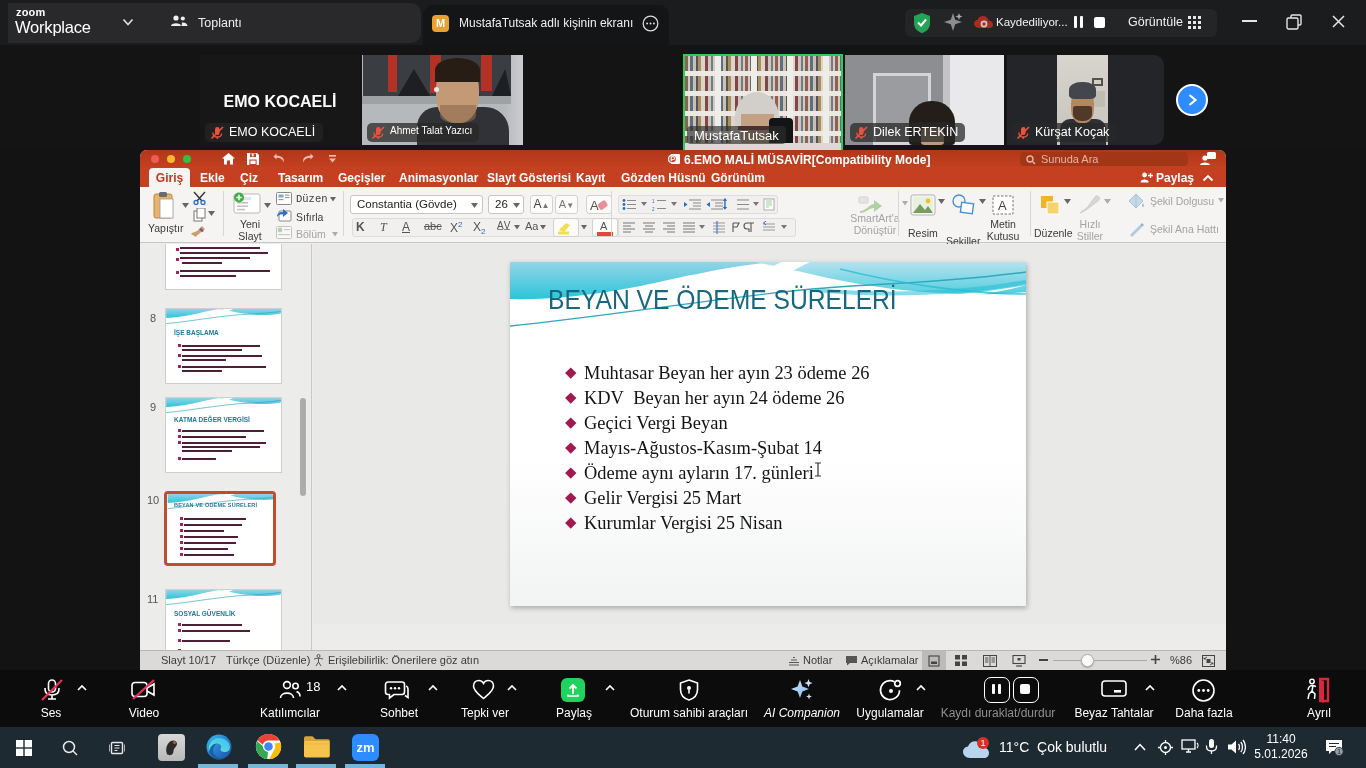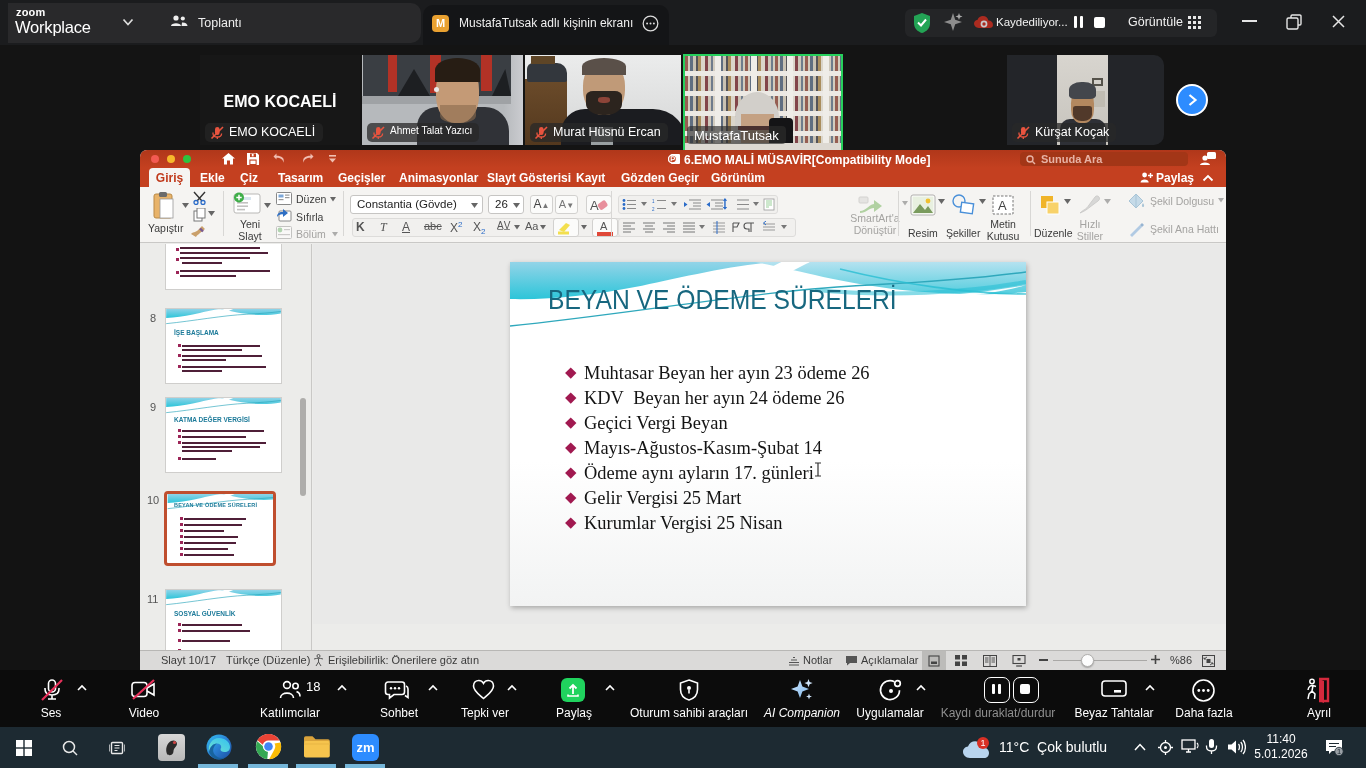--- a/index.html
+++ b/index.html
@@ -111,56 +111,52 @@
     <div class="abs" style="left:5px;top:68px;height:19px;background:rgba(40,40,40,.75);border-radius:5px;padding:2px 7px 0 23px;color:#fff;font-size:10px;white-space:nowrap;">Ahmet Talat Yazıcı
       <svg class="abs" style="left:4px;top:3px;" width="15" height="14" viewBox="0 0 15 14">
             <rect x="5" y="1" width="4.6" height="8" rx="2.3" fill="#e8543f"></rect>
             <path d="M3 6.5 V7.5 C3 10 5 11 7.3 11 C9.6 11 11.6 10 11.6 7.5" stroke="#e8543f" stroke-width="1.3" fill="none"></path>
             <path d="M7.3 11 V13" stroke="#e8543f" stroke-width="1.3"></path>
             <path d="M1.5 12.5 L13 1" stroke="#e8543f" stroke-width="1.6"></path>
           </svg>
     </div>
   </div>
 
-  <div class="abs" style="left:525px;top:10px;width:156px;height:90px;background:linear-gradient(#ebecec,#d5d6d6);overflow:hidden;">
-    <div class="abs" style="left:0;top:24px;width:42px;height:66px;background:linear-gradient(#6b4b2a,#53381e);"></div>
-    <div class="abs" style="left:2px;top:8px;width:40px;height:19px;background:#33373d;border-radius:6px 10px 2px 2px;"></div>
-    <div class="abs" style="left:6px;top:1px;width:24px;height:8px;background:#5e4526;"></div>
-
-    <div class="abs" style="left:36px;top:54px;width:126px;height:36px;background:#1b1c20;border-radius:24px 34px 0 0;"></div>
-    <div class="abs" style="left:66px;top:72px;width:22px;height:18px;background:#9aa0a2;"></div>
-
-    <div class="abs" style="left:58px;top:6px;width:42px;height:54px;background:#c09a78;border-radius:46% 46% 46% 46%;"></div>
-    <div class="abs" style="left:57px;top:3px;width:44px;height:17px;background:#5a5049;border-radius:50% 50% 0 0;"></div>
-    <div class="abs" style="left:61px;top:36px;width:36px;height:24px;background:#2c241e;border-radius:20% 20% 46% 46%;"></div>
-    <div class="abs" style="left:73px;top:42px;width:12px;height:6px;background:#8d4438;border-radius:40%;"></div>
-    <div class="abs" style="left:5px;top:68px;height:19px;background:rgba(40,40,40,.75);border-radius:5px;padding:2px 7px 0 23px;color:#fff;font-size:12.5px;white-space:nowrap;">Murat Hüsnü Ercan
-      <svg class="abs" style="left:4px;top:3px;" width="15" height="14" viewBox="0 0 15 14">
-            <rect x="5" y="1" width="4.6" height="8" rx="2.3" fill="#e8543f"></rect>
-            <path d="M3 6.5 V7.5 C3 10 5 11 7.3 11 C9.6 11 11.6 10 11.6 7.5" stroke="#e8543f" stroke-width="1.3" fill="none"></path>
-            <path d="M7.3 11 V13" stroke="#e8543f" stroke-width="1.3"></path>
-            <path d="M1.5 12.5 L13 1" stroke="#e8543f" stroke-width="1.6"></path>
-          </svg>
-    </div>
-  </div>
 
   <div class="abs" style="left:683px;top:9px;width:160px;height:114px;background:#ddd9d2;border:2px solid #26d05c;overflow:hidden;text-align:right;">
     <div class="abs" style="left:0;top:0;width:156px;height:87px;background:
       repeating-linear-gradient(90deg, rgba(240,238,234,0) 0 30px, #efede9 30px 36px),
       repeating-linear-gradient(180deg, rgba(240,238,234,0) 0 15px, #ece9e4 15px 20px),
       repeating-linear-gradient(90deg, #8a4a3e 0 3px, #cfc8ba 3px 5px, #4c5d73 5px 8px, #c4bcac 8px 11px, #3e3e46 11px 13px, #a1814c 13px 16px, #d8d2c6 16px 20px, #742e35 20px 23px, #c9c2b4 23px 26px, #5e6d80 26px 28px, #cfc8ba 28px 30px);"></div>
     <div class="abs" style="left:0;top:0;width:156px;height:87px;background:rgba(238,235,230,.12);"></div>
 
     <div class="abs" style="left:50px;top:36px;width:44px;height:51px;background:#d2cfca;border-radius:50% 50% 0 0;"></div>
     <div class="abs" style="left:56px;top:58px;width:33px;height:29px;background:#c4a183;"></div>
     <div class="abs" style="left:53px;top:70px;width:39px;height:4px;background:#7e3b36;"></div>
     <div class="abs" style="left:84px;top:62px;width:24px;height:25px;background:#141416;border-radius:4px 4px 0 0;"></div>
     <div class="abs" style="left:2px;top:70px;height:18px;background:rgba(45,45,45,.65);border-radius:4px;padding:2px 7px 0 7px;color:#fff;font-size:13px;white-space:nowrap;">MustafaTutsak</div>
   </div>
 
+  <div class="abs" style="left:845px;top:10px;width:159px;height:90px;background:#8d8e92;overflow:hidden;">
+    <div class="abs" style="left:28px;top:18px;width:58px;height:72px;border:3px solid #d4d5d7;background:#9b9ca0;"></div>
+    <div class="abs" style="left:104px;top:0;width:55px;height:90px;background:#e9e9eb;"></div>
+    <div class="abs" style="left:98px;top:0;width:7px;height:90px;background:#c3c4c8;"></div>
+
+    <div class="abs" style="left:64px;top:46px;width:46px;height:44px;background:#241e1b;border-radius:48% 48% 8% 8%;"></div>
+    <div class="abs" style="left:76px;top:70px;width:23px;height:20px;background:#c09a7e;border-radius:40% 40% 16% 16%;"></div>
+    <div class="abs" style="left:73px;top:67px;width:29px;height:6px;background:#2b2522;"></div>
+    <div class="abs" style="left:5px;top:68px;height:19px;background:rgba(40,40,40,.75);border-radius:5px;padding:2px 7px 0 23px;color:#fff;font-size:12.5px;white-space:nowrap;">Dilek ERTEKİN
+      <svg class="abs" style="left:4px;top:3px;" width="15" height="14" viewBox="0 0 15 14">
+            <rect x="5" y="1" width="4.6" height="8" rx="2.3" fill="#e8543f"></rect>
+            <path d="M3 6.5 V7.5 C3 10 5 11 7.3 11 C9.6 11 11.6 10 11.6 7.5" stroke="#e8543f" stroke-width="1.3" fill="none"></path>
+            <path d="M7.3 11 V13" stroke="#e8543f" stroke-width="1.3"></path>
+            <path d="M1.5 12.5 L13 1" stroke="#e8543f" stroke-width="1.6"></path>
+          </svg>
+    </div>
+  </div>
 
   <div class="abs" style="left:1007px;top:10px;width:157px;height:90px;background:#232529;border-radius:0 10px 10px 0;overflow:hidden;">
     <div class="abs" style="left:50px;top:0;width:51px;height:90px;background:linear-gradient(#d8d5cf,#c6c3bc);"></div>
     <div class="abs" style="left:85px;top:23px;width:11px;height:8px;border:2px solid #55524a;"></div>
     <div class="abs" style="left:86px;top:36px;width:12px;height:16px;background:#c0bcb2;"></div>
 
     <div class="abs" style="left:53px;top:64px;width:46px;height:26px;background:#2e3036;border-radius:10px 10px 0 0;"></div>
     <div class="abs" style="left:64px;top:34px;width:23px;height:34px;background:#b3885f;border-radius:42% 42% 40% 40%;"></div>
     <div class="abs" style="left:62px;top:27px;width:27px;height:17px;background:#43464c;border-radius:46% 46% 22% 22%;"></div>
     <div class="abs" style="left:66px;top:51px;width:19px;height:15px;background:#51392a;border-radius:14% 14% 44% 44%;"></div>
@@ -210,39 +206,39 @@
           <rect x="3" y="1" width="9" height="10" rx="1" fill="#fff"></rect>
           <circle cx="4.5" cy="6" r="4" fill="#c44020" stroke="#fff" stroke-width="1.4"></circle>
           <path d="M3.2 8.2 V3.8 H5 A1.5 1.5 0 0 1 5 6.8 H3.2" stroke="#fff" stroke-width="1.1" fill="none"></path>
         </svg>
     <div class="abs" style="left:544px;top:3px;color:#fff;font-size:12px;font-weight:bold;">6.EMO MALİ MÜSAVİR[Compatibility Mode]</div>
     <div class="abs" style="left:880px;top:2px;width:168px;height:14px;background:#a33617;border-radius:4px;">
       <svg class="abs" style="left:6px;top:2.5px;" width="10" height="10" viewBox="0 0 10 10">
             <circle cx="4" cy="4" r="3" fill="none" stroke="#e7b2a4" stroke-width="1.4"></circle>
             <path d="M6.3 6.3 L9 9" stroke="#e7b2a4" stroke-width="1.4"></path>
           </svg>
-      <div class="abs" style="left:21px;top:1px;color:#e7b2a4;font-size:11px;font-weight:bold;">Sunuda Ara</div>
+      <div class="abs" style="left:21px;top:1px;color:#e7b2a4;font-size:11px;">Sunuda Ara</div>
     </div>
     <svg class="abs" style="left:1060px;top:2px;" width="16" height="14" viewBox="0 0 16 14">
           <rect x="7" y="0" width="9" height="7" rx="1.5" fill="#fff"></rect>
           <circle cx="5" cy="6" r="2.6" fill="#fff"></circle>
           <path d="M0 13 C0 9.5 10 9.5 10 13 Z" fill="#fff"></path>
         </svg>
   </div>
 
   <div class="abs" id="ppt-tabs" style="left:0;top:18px;width:1086px;height:19px;background:#c44020;color:#fff;font-size:12px;font-weight:bold;">
     <div class="abs" style="left:9px;top:0px;width:41px;height:19px;background:#f5f4f2;border-radius:4px 4px 0 0;color:#c0391b;text-align:center;line-height:20px;">Giriş</div>
     <div class="abs" style="left:60px;top:3px;">Ekle</div>
     <div class="abs" style="left:100px;top:3px;text-align:right;">Çiz</div>
     <div class="abs" style="left:138px;top:3px;">Tasarım</div>
     <div class="abs" style="left:198px;top:3px;">Geçişler</div>
     <div class="abs" style="left:259px;top:3px;">Animasyonlar</div>
     <div class="abs" style="left:347px;top:3px;">Slayt Gösterisi</div>
     <div class="abs" style="left:436px;top:3px;">Kayıt</div>
-    <div class="abs" style="left:481px;top:3px;">Gözden Geçir</div>
+    <div class="abs" style="left:481px;top:3px;">Gözden Hüsnü</div>
     <div class="abs" style="left:571px;top:3px;">Görünüm</div>
     <svg class="abs" style="left:1000px;top:4px;" width="13" height="11" viewBox="0 0 13 11">
           <circle cx="4.6" cy="3" r="2.4" fill="#fff"></circle>
           <path d="M0.5 10.5 C0.5 6.5 8.7 6.5 8.7 10.5 Z" fill="#fff"></path>
           <path d="M10.5 1 V6 M8 3.5 H13" stroke="#fff" stroke-width="1.4"></path>
         </svg>
     <div class="abs" style="left:1016px;top:3px;">Paylaş</div>
     <svg class="abs" style="left:1062px;top:6px;" width="12" height="8" viewBox="0 0 12 8">
           <path d="M1.5 6.5 L6 2 L10.5 6.5" stroke="#fff" stroke-width="1.8" fill="none"></path>
         </svg>
@@ -291,21 +287,21 @@
           <path d="M0 0 H7 L3.5 5 Z" fill="#666"></path>
         </svg>
 
     <svg class="abs" style="left:136px;top:5px;" width="16" height="13" viewBox="0 0 16 13">
           <rect x="0.5" y="0.5" width="15" height="12" rx="1" fill="#fff" stroke="#888" stroke-width="1"></rect>
           <rect x="2.5" y="2.5" width="5" height="3" fill="#7da7d8"></rect>
           <rect x="2.5" y="7" width="5" height="1.2" fill="#999"></rect>
           <rect x="9" y="2.5" width="4.5" height="1.2" fill="#999"></rect>
           <rect x="9" y="5" width="4.5" height="1.2" fill="#999"></rect>
         </svg>
-    <div class="abs" style="left:156px;top:6px;">Düzen</div>
+    <div class="abs" style="left:156px;top:6px;font-family:Liberation Mono, monospace;">Düzen</div>
     <svg class="abs" style="left:190px;top:10px;" width="6" height="4.5" viewBox="0 0 7 5">
           <path d="M0 0 H7 L3.5 5 Z" fill="#666"></path>
         </svg>
     <svg class="abs" style="left:136px;top:22px;" width="16" height="14" viewBox="0 0 16 14">
           <rect x="3" y="2" width="12" height="10" rx="1" fill="#fff" stroke="#888" stroke-width="1"></rect>
           <path d="M1 8 C1 4 4 2.5 7 3 L7 0 L12 4 L7 8 L7 5.5 C5 5 2.5 6 1 8 Z" fill="#2f6fc4"></path>
         </svg>
     <div class="abs" style="left:156px;top:24px;">Sıfırla</div>
     <svg class="abs" style="left:136px;top:39px;" width="16" height="13" viewBox="0 0 16 13" opacity=".45">
           <rect x="0.5" y="0.5" width="15" height="12" rx="1" fill="#fff" stroke="#888"></rect>
@@ -457,21 +453,21 @@
           <path d="M0 0 H7 L3.5 5 Z" fill="#666"></path>
         </svg>
     <div class="abs" style="left:768px;top:40px;">Resim</div>
     <svg class="abs" style="left:811px;top:6px;" width="26" height="24" viewBox="0 0 26 24">
           <circle cx="8" cy="8" r="6" fill="none" stroke="#4a90d9" stroke-width="1.4"></circle>
           <rect x="10" y="10" width="12" height="10" fill="#fff" stroke="#4a90d9" stroke-width="1.4" transform="rotate(8 16 15)"></rect>
         </svg>
     <svg class="abs" style="left:839px;top:12px;" width="7" height="5" viewBox="0 0 7 5">
           <path d="M0 0 H7 L3.5 5 Z" fill="#666"></path>
         </svg>
-    <div class="abs" style="left:806px;top:40px;">Şekiller</div>
+    <div class="abs" style="left:806px;top:48px;">Şekiller</div>
     <svg class="abs" style="left:851px;top:7px;" width="24" height="22" viewBox="0 0 24 22">
           <rect x="2" y="2" width="20" height="18" fill="#fff" stroke="#777" stroke-width="1" stroke-dasharray="2.5 1.5"></rect>
           <text x="7" y="16" font-size="13" fill="#444" font-family="Liberation Sans">A</text>
         </svg>
     <div class="abs" style="left:846px;top:31px;width:34px;text-align:center;">Metin<br>Kutusu</div>
     <div class="abs" style="left:890px;top:4px;width:1px;height:45px;background:#d8d7d5;"></div>
 
     <svg class="abs" style="left:898px;top:7px;" width="24" height="22" viewBox="0 0 24 22">
           <rect x="3" y="2" width="12" height="12" fill="#f0b429"></rect>
           <rect x="9" y="8" width="12" height="12" fill="#f8d26a" stroke="#fff" stroke-width="1"></rect>

